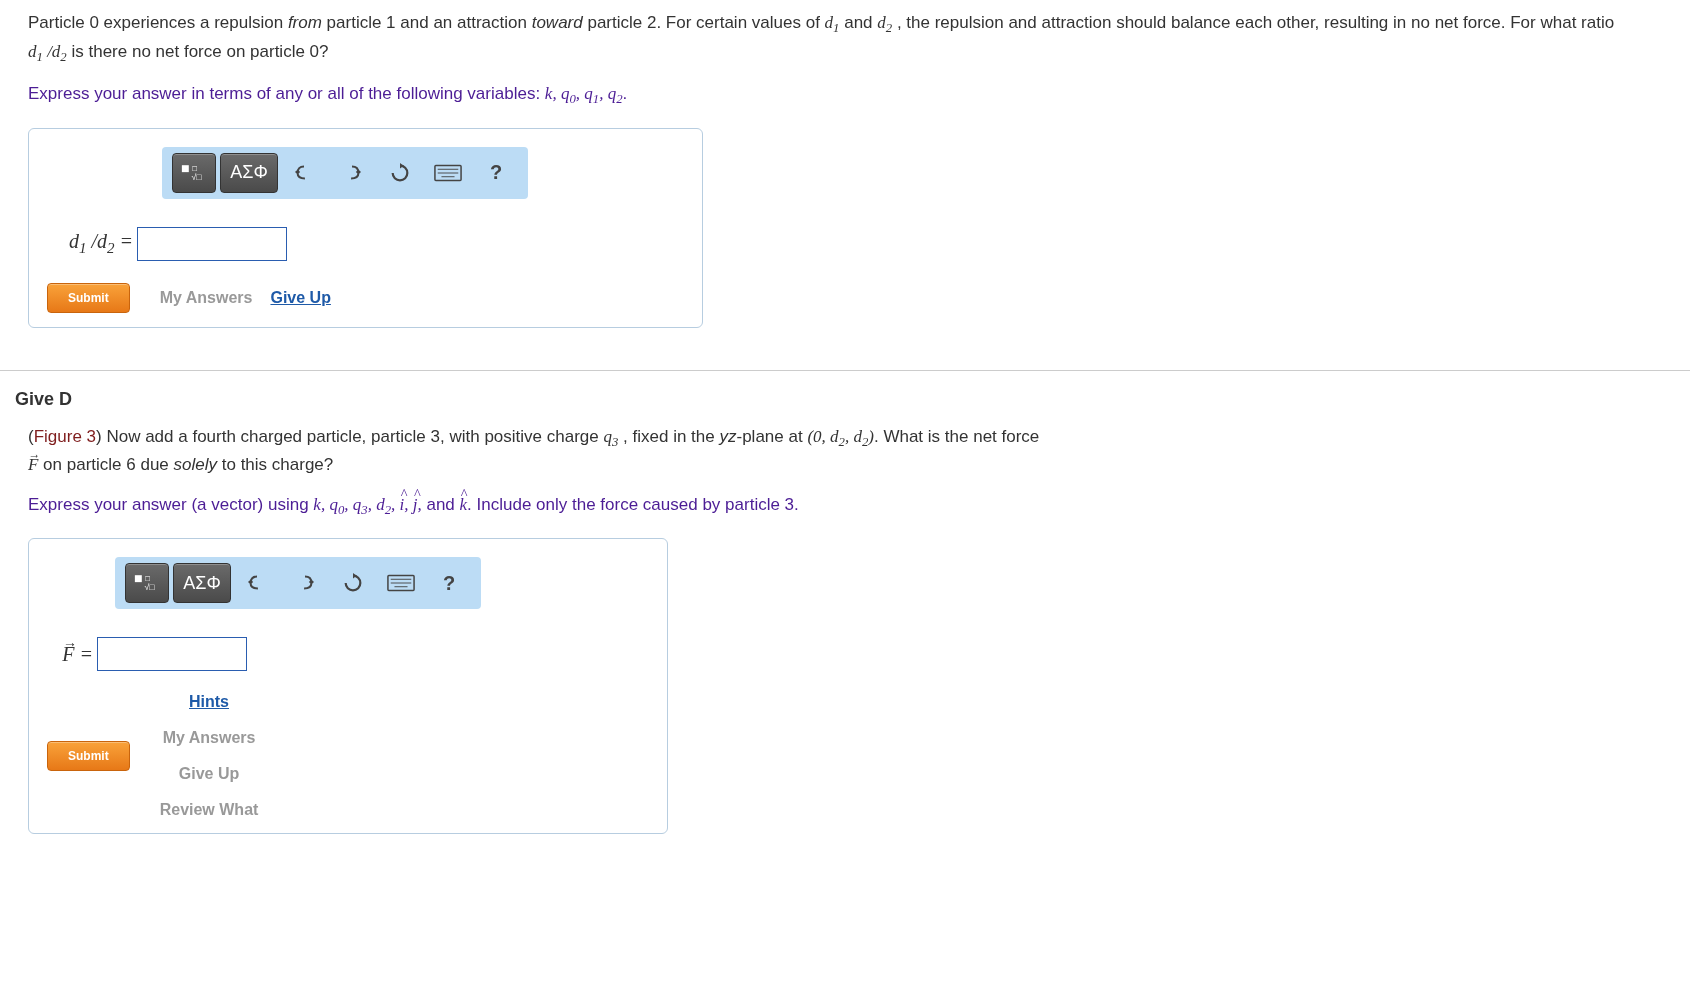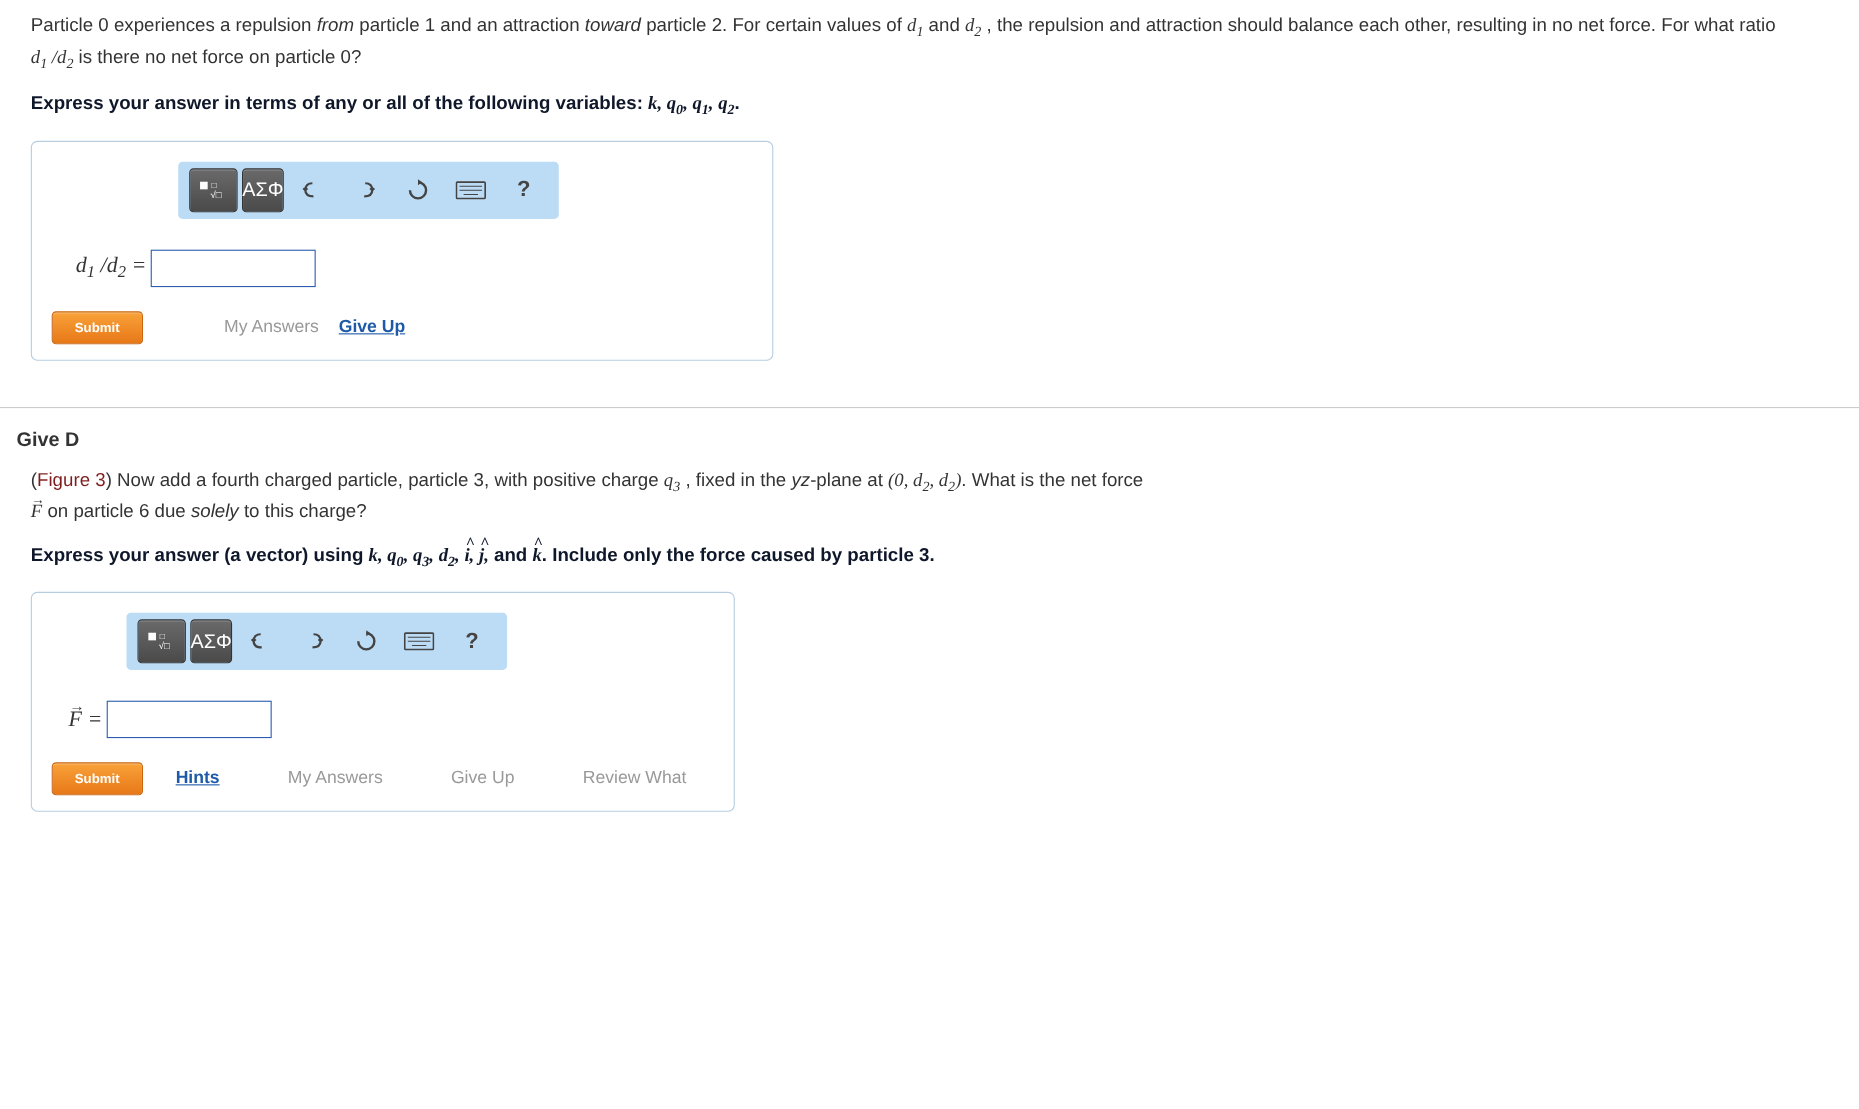--- a/index.html
+++ b/index.html
@@ -16,23 +16,23 @@
   }
   .problem-text {
     font-size: 17px;
     color: #333;
     line-height: 1.5;
     margin-bottom: 14px;
   }
   .italic { font-style: italic; }
   .mathvar { font-family: Georgia, 'Times New Roman', serif; font-style: italic; }
   .instruction {
-    font-weight: bold;
+    font-weight: normal;
     font-size: 17px;
-    color: #0f172a;
+    color: #4c1d95;
     margin-bottom: 18px;
     line-height: 1.5;
   }
   .answer-box {
     border: 1px solid #b7cde0;
     border-radius: 6px;
     width: 675px;
     padding: 18px 18px 14px 18px;
     background: #fff;
   }
@@ -56,21 +56,21 @@
     justify-content: center;
     cursor: pointer;
     font-size: 18px;
   }
   .tool-dark {
     background: linear-gradient(#6a6a6a, #4a4a4a);
     color: #fff;
     border: 1px solid #333;
     box-shadow: inset 0 1px 0 rgba(255,255,255,0.25);
   }
-  .tool-wide { width: 38px; }
+  .tool-wide { width: 58px; }
   .tool-plain { color: #444; }
   .tool-q { font-weight: bold; font-size: 20px; color: #444; }
   .answer-line {
     display: flex;
     align-items: center;
     margin-bottom: 22px;
   }
   .answer-label {
     font-family: Georgia, 'Times New Roman', serif;
     font-size: 20px;
@@ -105,23 +105,22 @@
   }
   .link-active {
     color: #1e5aa8;
     text-decoration: underline;
     font-weight: bold;
     cursor: pointer;
     font-size: 16px;
   }
   .link-disabled {
     color: #999;
-    font-weight: normal;
-    font-size: 16px;
-    margin-left: 44px;
+    font-weight: bold;
+    font-size: 16px;
   }
   .divider {
     border: none;
     border-top: 1px solid #ccc;
     margin: 22px 0 18px 0;
   }
   .part-hdr {
     font-weight: bold;
     font-size: 18px;
     color: #333;
@@ -252,21 +251,21 @@
       <div class="tool-btn tool-q">?</div>
     </div>
 
     <div class="answer-line">
       <div class="answer-label"><span class="vec"><i>F</i></span>&nbsp;=</div>
       <input type="text" class="answer-input" value="" style="">
     </div>
 
     <div class="btn-row">
       <button class="submit-btn">Submit</button>
-      <div style="display:flex; gap:18px; align-items:center;">
+      <div style="display:flex; gap:18px; align-items:center;flex-direction:column;">
         <span class="link-active">Hints</span>
         <span class="link-disabled">My Answers</span>
         <span class="link-disabled">Give Up</span>
         <span class="link-disabled">Review What</span>
       </div>
     </div>
   </div>
 </div>
 
 </body></html>

